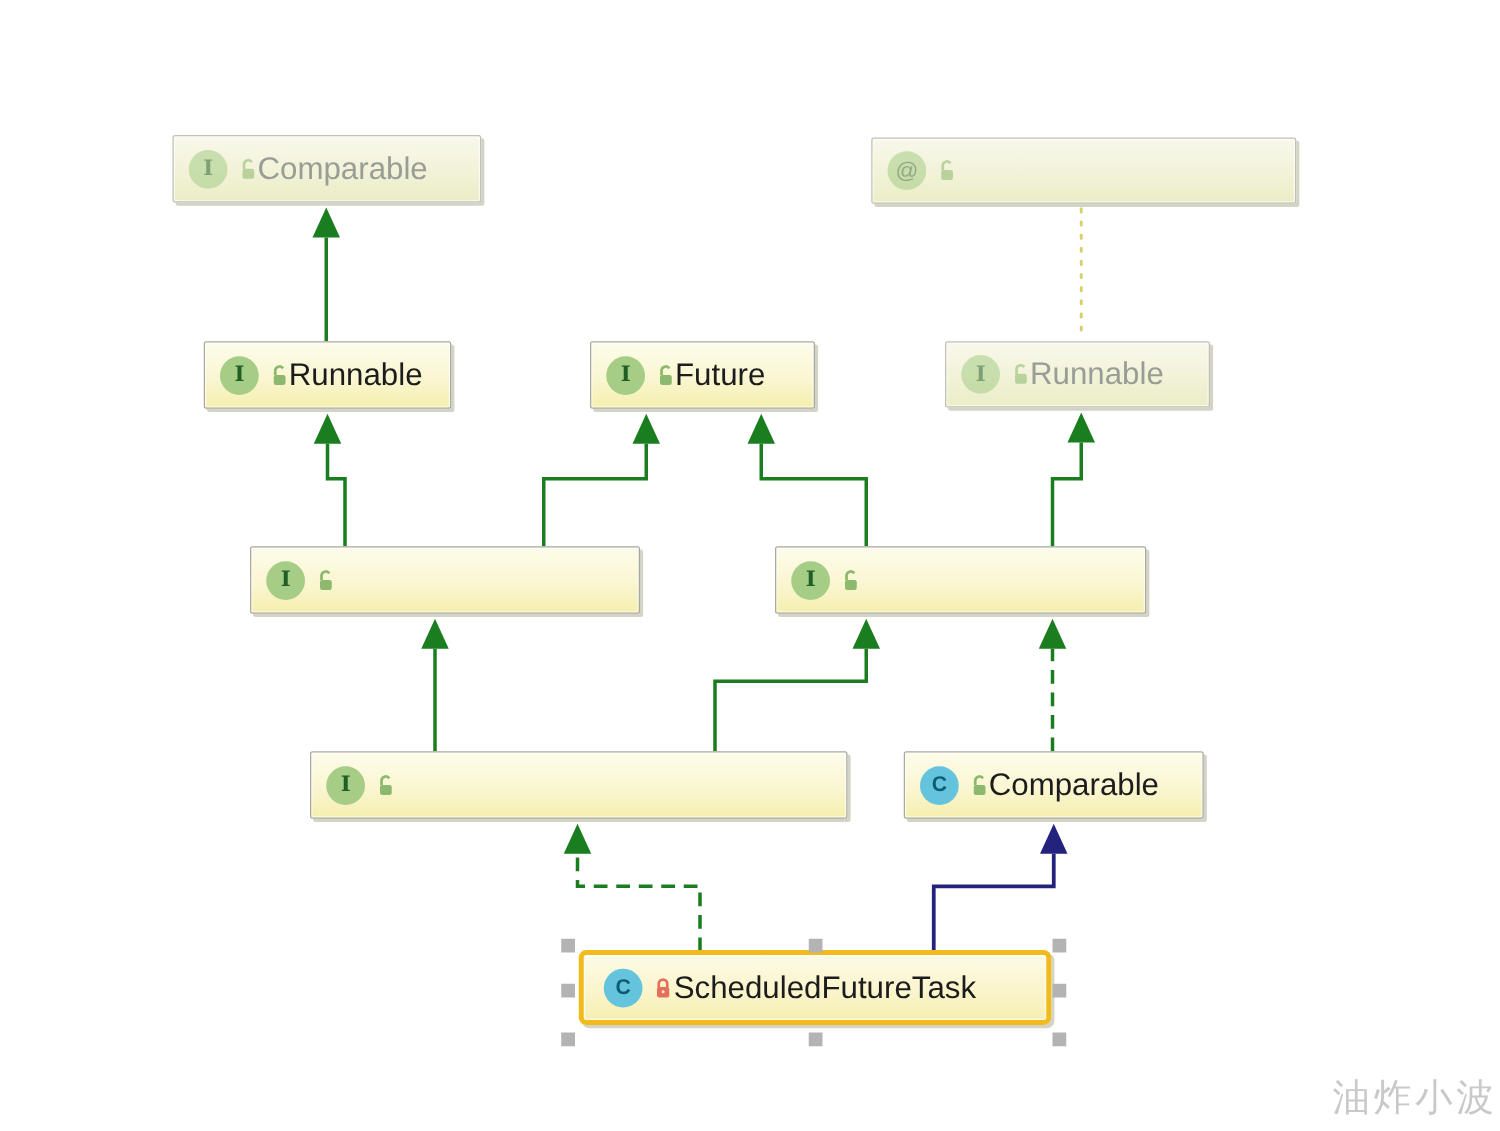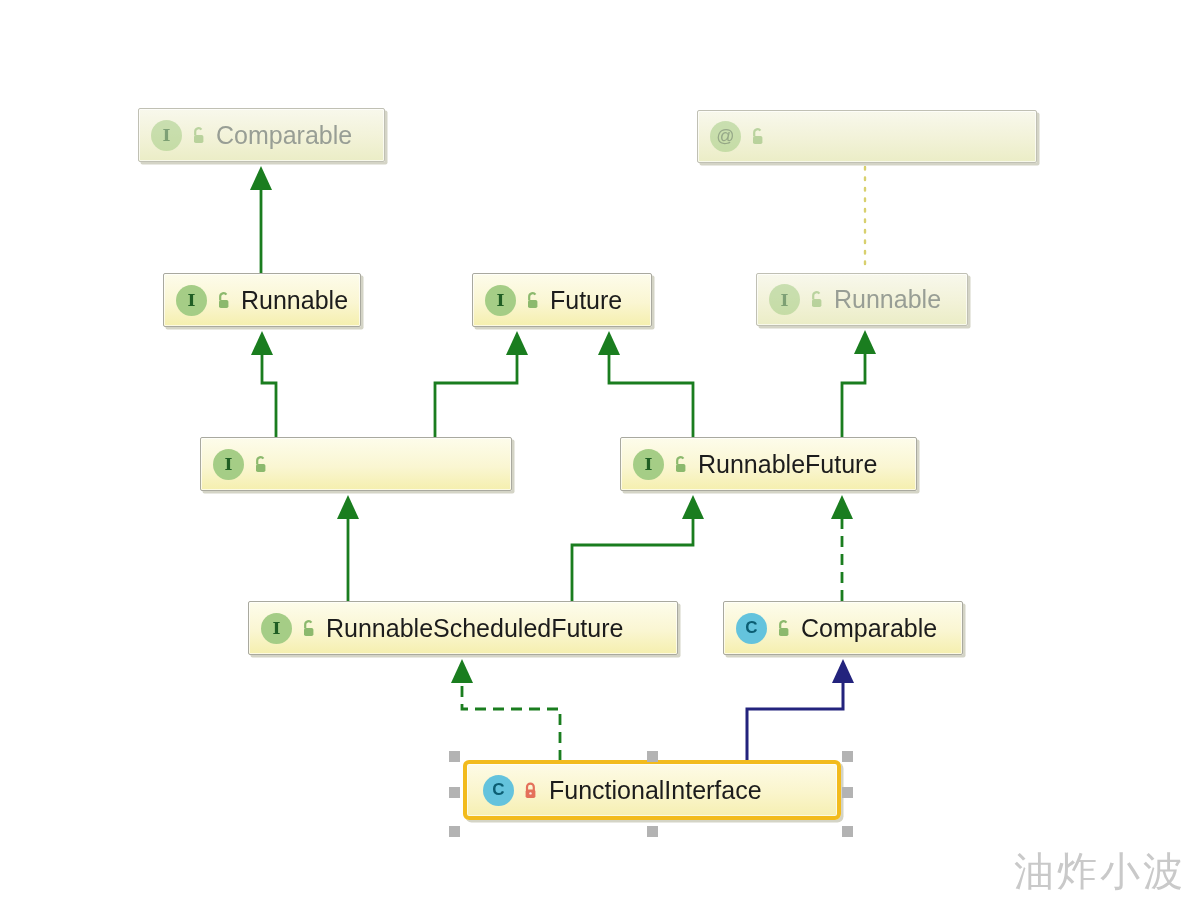--- a/index.html
+++ b/index.html
@@ -12,31 +12,31 @@
         background:linear-gradient(180deg,#fdfceb 0%,#faf6d2 55%,#f5efae 100%);
         box-shadow:2.5px 2.5px 0 #d4d4c6, inset 0 0 0 1px rgba(255,255,255,.65);
         font-size:25px;color:#1c1c1c;white-space:nowrap;cursor:default;}
   .node .kind{width:31px;height:31px;border-radius:50%;display:flex;align-items:center;
         justify-content:center;flex:0 0 auto;}
   .node .kind.iface{background:#a5cd86;color:#1f5e24;font-family:"DejaVu Serif",serif;
         font-size:17px;font-weight:600;}
   .node .kind.anno{background:#a5cd86;color:#4a6b45;font-size:18px;font-weight:500;}
   .node .kind.cls{background:#64c3dd;color:#0b5d73;font-size:17px;font-weight:600;}
   .node .lock{margin-left:8px;display:flex;align-items:center;flex:0 0 auto;}
-  .node .lbl{margin-left:10px;padding-right:14px;}
+  .node .lbl{padding-right:14px;}
   .node.faded{color:#989e95;
         background:linear-gradient(180deg,#f8f8ec 0%,#f2f2d8 55%,#ebedc6 100%);
         border-color:#c0c0b4;}
   .node.faded .kind,.node.faded .lock{opacity:.55;}
   .node.selected{border:4px solid #f2bb1d;border-radius:6px;padding-left:16px;
         background:linear-gradient(180deg,#fdfbe6 0%,#faf5cc 55%,#f6efb2 100%);}
 
   .handle{position:absolute;width:11px;height:11px;background:#b3b3b3;z-index:2;}
 
-  .watermark{position:absolute;right:14px;bottom:6px;font-size:40px;letter-spacing:3px;
+  .watermark{position:absolute;right:2px;bottom:6px;font-size:30px;letter-spacing:3px;
         color:#c9c9c9;text-shadow:1px 1px 0 #ffffff;z-index:3;}
 </style>
 </head>
 <body>
 
 <div class="canvas">
 
   <svg class="edges" width="1200" height="905" viewBox="0 0 1200 905">
 
     <g>
@@ -159,32 +159,30 @@
   </div>
 
   <div class="node" style="left:620px;top:437px;width:297px;height:54px;">
     <span class="kind iface">I</span>
     <span class="lock">
       <svg width="16" height="19" viewBox="0 0 16 19">
           <path d="M5.2 9.2 V5.6 a3.4 3.4 0 0 1 6.2-1.9" fill="none" stroke="#8cb96d" stroke-width="2.2"></path>
           <rect x="4" y="9" width="9.4" height="8" rx="1.8" fill="#8cb96d"></rect>
         </svg>
     </span>
-    <span class="lbl">RunnableFuture</span>
   </div>
 
   <div class="node" style="left:248px;top:601px;width:430px;height:54px;">
     <span class="kind iface">I</span>
     <span class="lock">
       <svg width="16" height="19" viewBox="0 0 16 19">
           <path d="M5.2 9.2 V5.6 a3.4 3.4 0 0 1 6.2-1.9" fill="none" stroke="#8cb96d" stroke-width="2.2"></path>
           <rect x="4" y="9" width="9.4" height="8" rx="1.8" fill="#8cb96d"></rect>
         </svg>
     </span>
-    <span class="lbl">RunnableScheduledFuture</span>
   </div>
 
   <div class="node" style="left:723px;top:601px;width:240px;height:54px;">
     <span class="kind cls">C</span>
     <span class="lock">
       <svg width="16" height="19" viewBox="0 0 16 19">
           <path d="M5.2 9.2 V5.6 a3.4 3.4 0 0 1 6.2-1.9" fill="none" stroke="#8cb96d" stroke-width="2.2"></path>
           <rect x="4" y="9" width="9.4" height="8" rx="1.8" fill="#8cb96d"></rect>
         </svg>
     </span>
@@ -193,21 +191,21 @@
 
   <div class="node selected" style="left:463px;top:760px;width:378px;height:60px;">
     <span class="kind cls">C</span>
     <span class="lock">
       <svg width="17" height="19" viewBox="0 0 17 19">
           <path d="M5 9 V6 a3.4 3.4 0 0 1 6.8 0 V9" fill="none" stroke="#e4705a" stroke-width="2.2"></path>
           <rect x="3.6" y="8.6" width="9.8" height="8.4" rx="1.8" fill="#e4705a"></rect>
           <circle cx="8.5" cy="12.4" r="1.2" fill="#fbe9e4"></circle>
         </svg>
     </span>
-    <span class="lbl">FunctionalInterface</span>
+    <span class="lbl">ScheduledFutureTask</span>
   </div>
 
   <div class="handle" style="left:449px;top:751px;"></div>
   <div class="handle" style="left:647px;top:751px;"></div>
   <div class="handle" style="left:842px;top:751px;"></div>
   <div class="handle" style="left:449px;top:787px;"></div>
   <div class="handle" style="left:842px;top:787px;"></div>
   <div class="handle" style="left:449px;top:826px;"></div>
   <div class="handle" style="left:647px;top:826px;"></div>
   <div class="handle" style="left:842px;top:826px;"></div>

